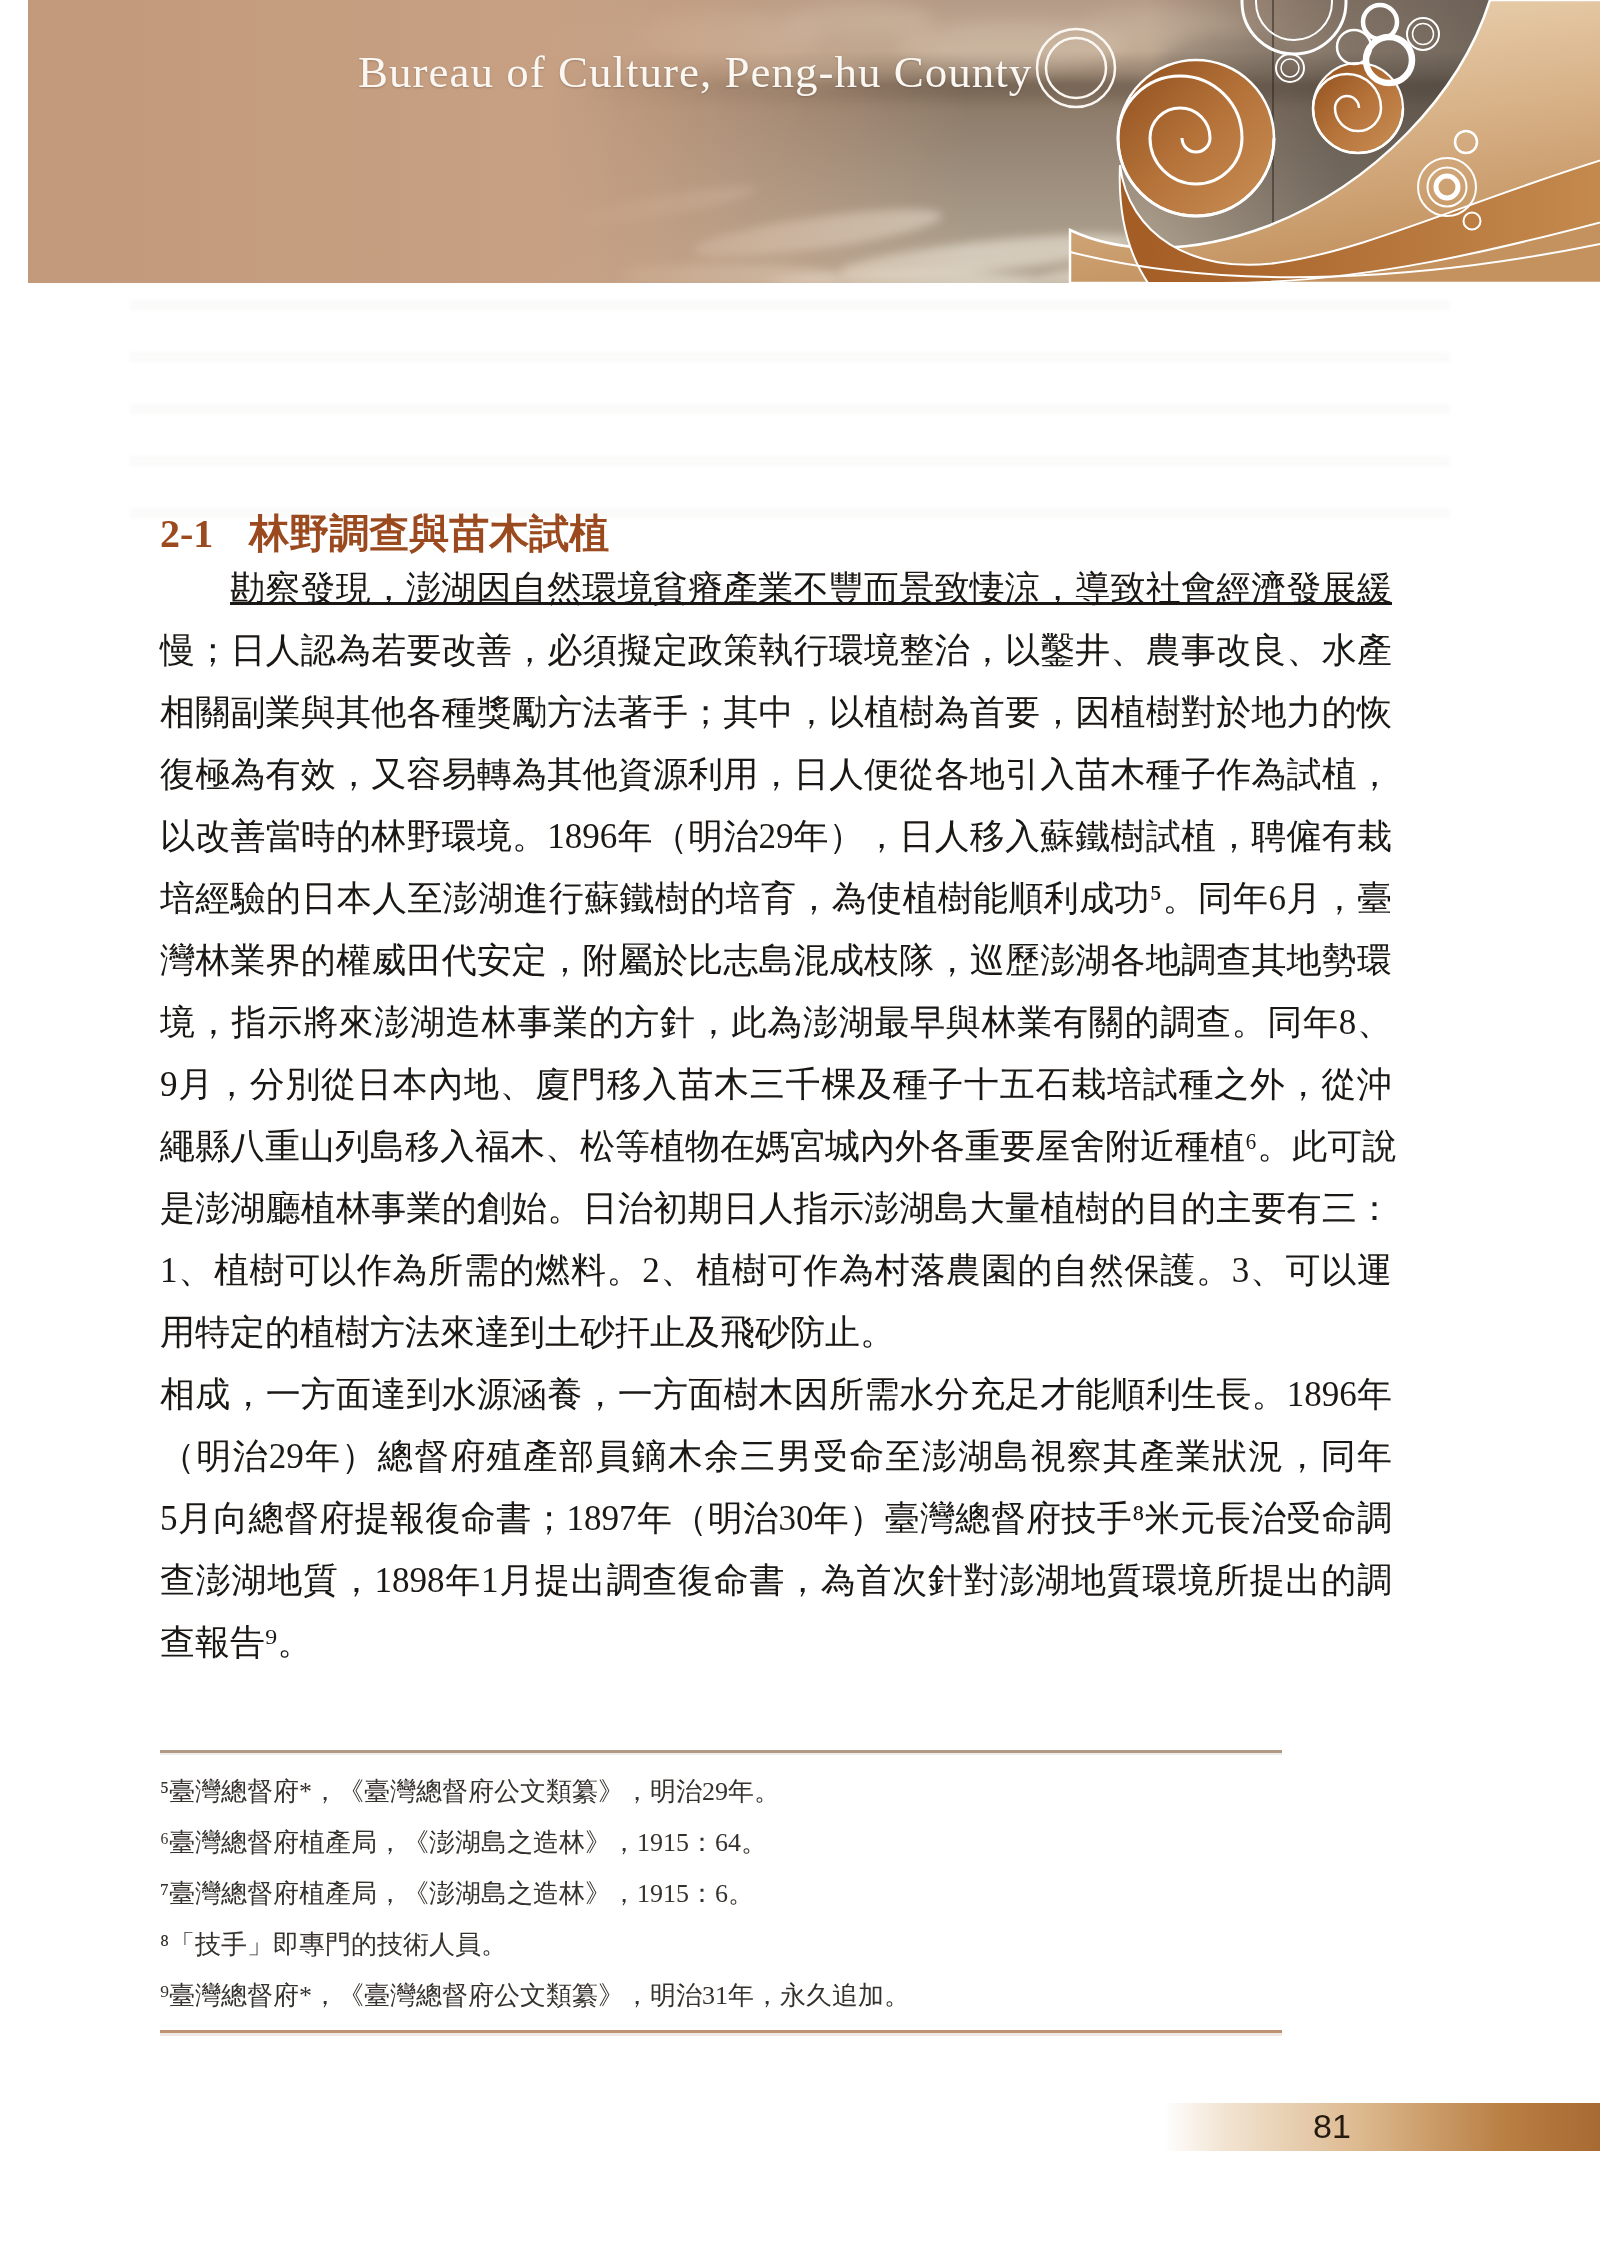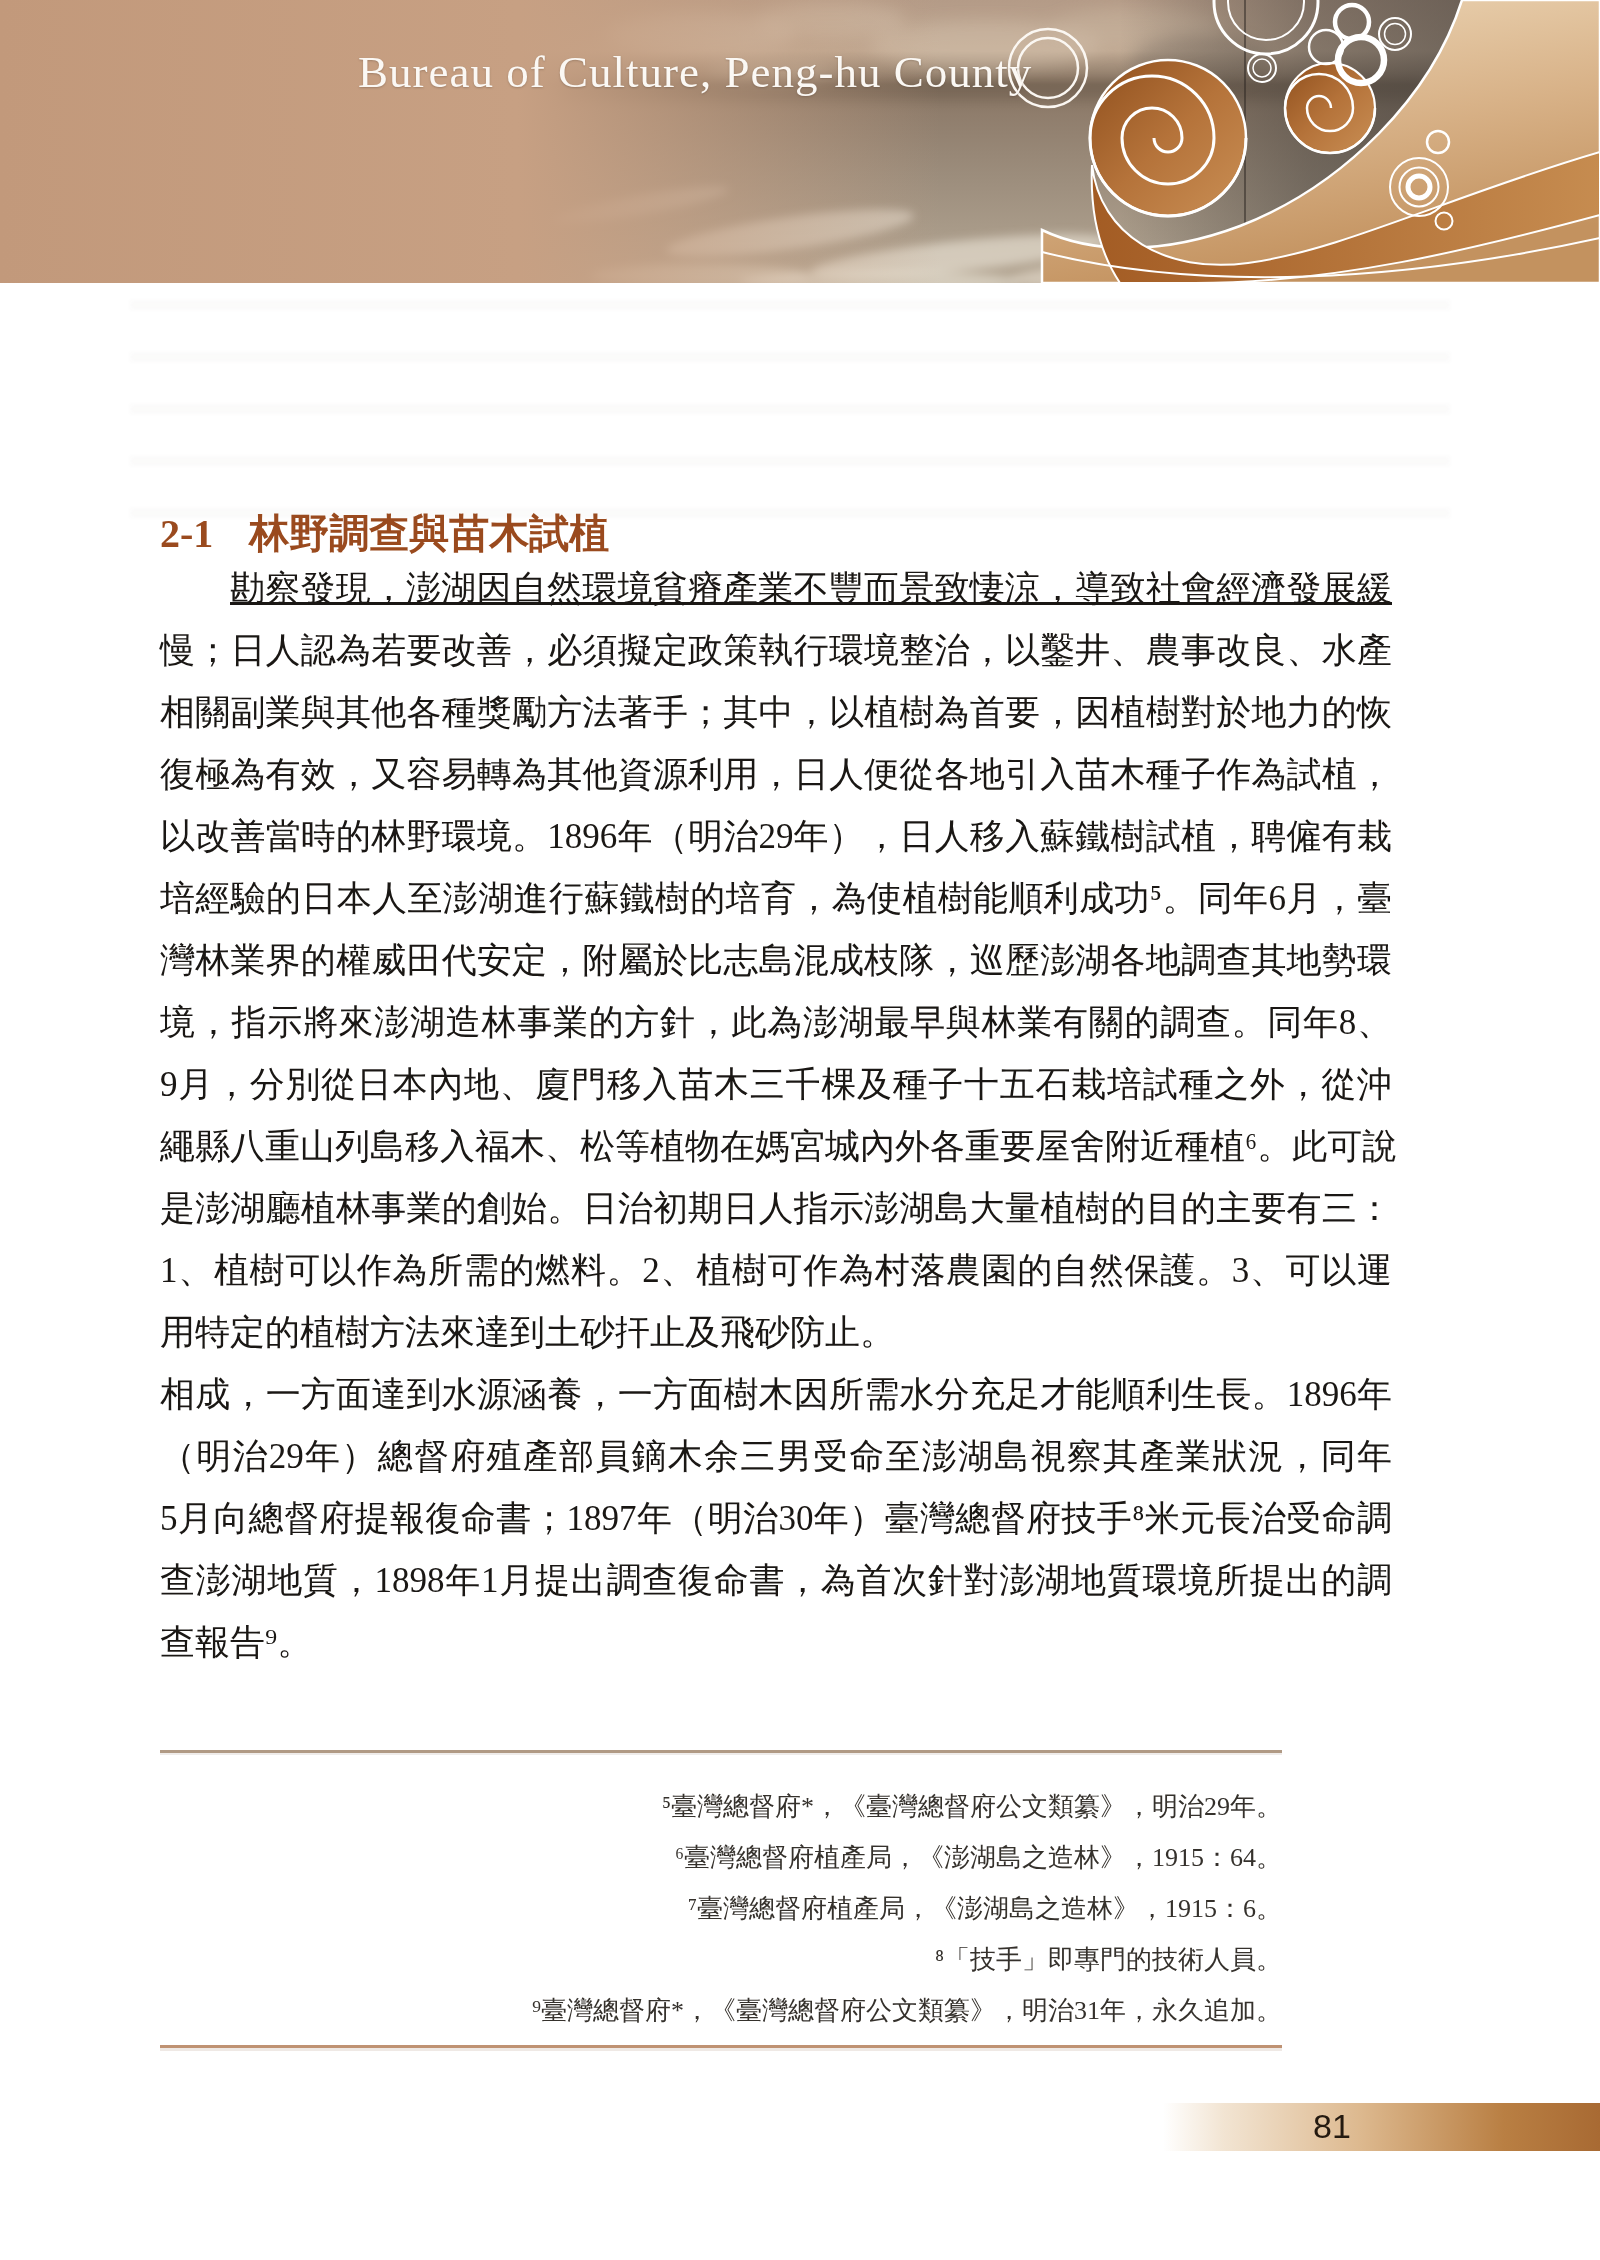--- a/index.html
+++ b/index.html
@@ -5,21 +5,21 @@
   html,body{margin:0;padding:0;background:#e9e9e9;}
   .page{
     position:relative;
     width:1600px;height:2260px;
     margin:0 auto;
     background:#ffffff;
     overflow:hidden;
     font-family:"Liberation Serif","DejaVu Serif",serif;
   }
   
-  .banner{position:absolute;left:0;top:0;width:1404px;height:283px;}
+  .banner{position:absolute;left:0;top:0;width:1404px;height:283px;padding-left:28px;}
   .banner svg{display:block;}
   .banner-title{
     position:absolute;left:358px;top:46px;
     font-size:45px;letter-spacing:1px;
     color:#fbf8f4;white-space:nowrap;
     text-shadow:0 1px 2px rgba(90,70,55,.35);
   }
   
   .ghost{
     position:absolute;left:130px;top:300px;width:1320px;height:250px;
@@ -46,21 +46,21 @@
     white-space:nowrap;
   }
   .bline.end{text-align:center;text-align-last:left;}
   .bline.ind{text-indent:70px;text-decoration:underline;}
   
   .footnotes{position:absolute;left:160px;top:1750px;width:1122px;}
   .fn-rule-top{
     height:0;border-top:3px solid #b09a85;
     box-shadow:0 2px 0 rgba(120,100,80,.12);
   }
-  .fn-list{padding-top:28px;text-align:right;}
+  .fn-list{padding-top:13px;}
   .fn-item{
     height:51px;line-height:51px;
     font-size:26px;color:#35312c;white-space:nowrap;
   }
   .fn-rule-bottom{
     margin-top:9px;height:0;border-top:3px solid #bf9273;
     box-shadow:0 3px 0 rgba(150,110,80,.15);
   }
   
   .pagebar{

